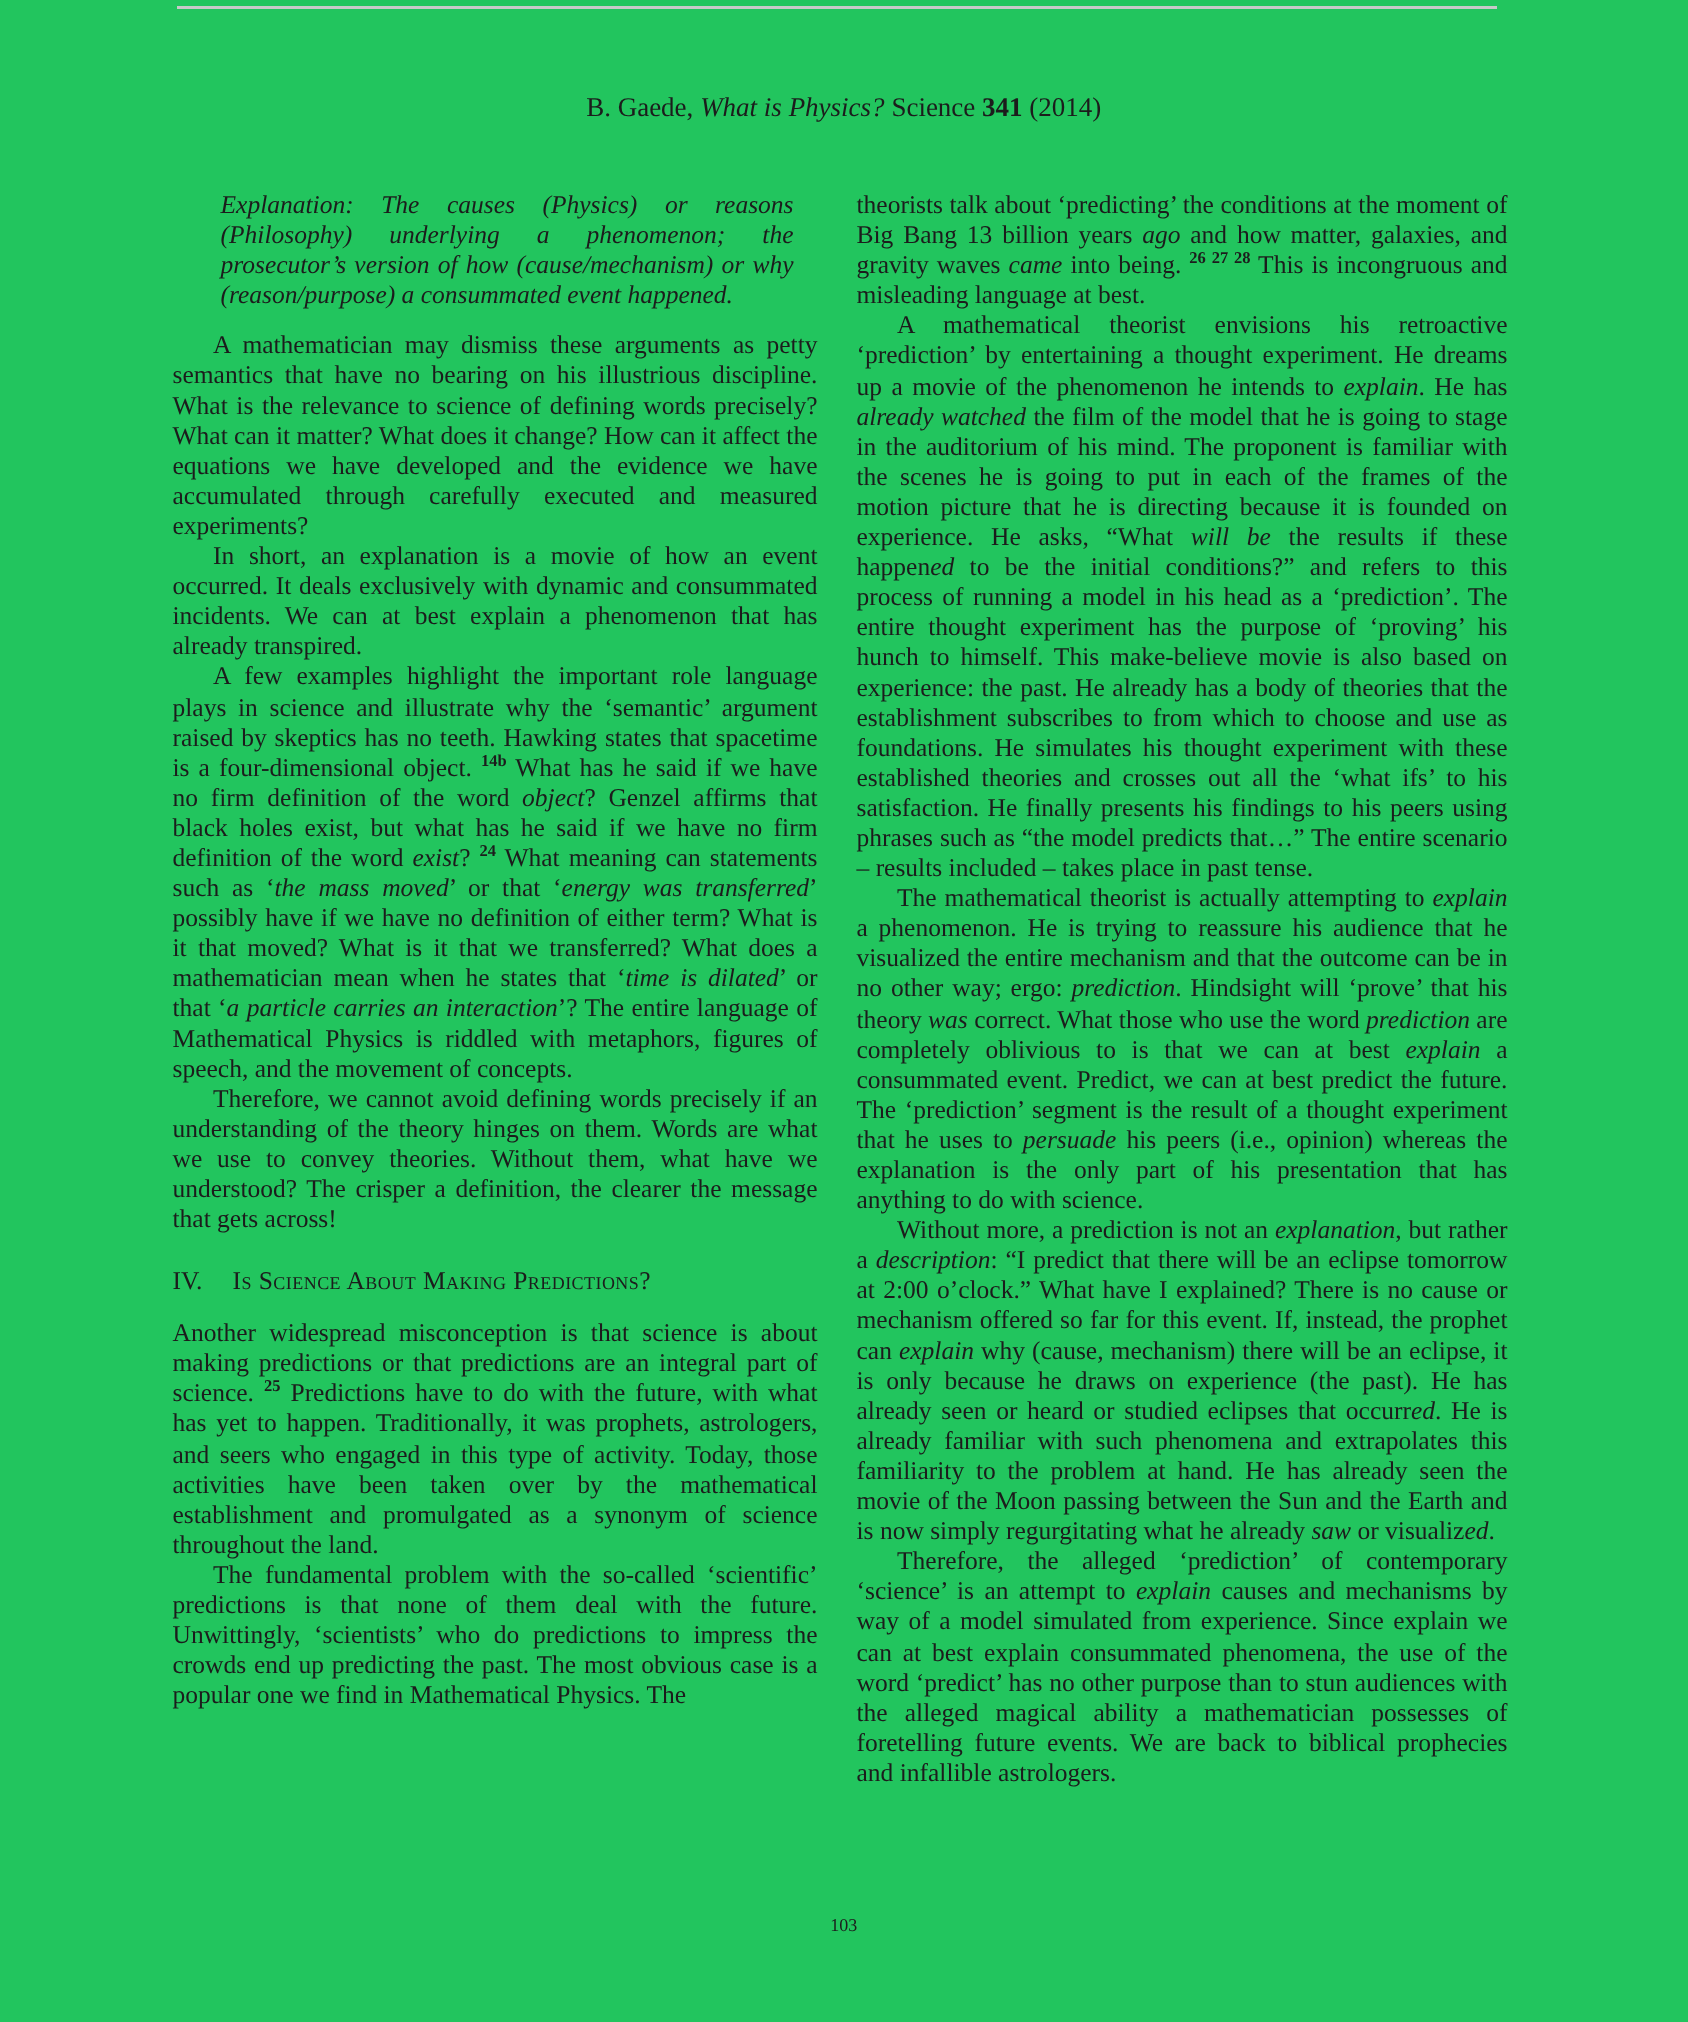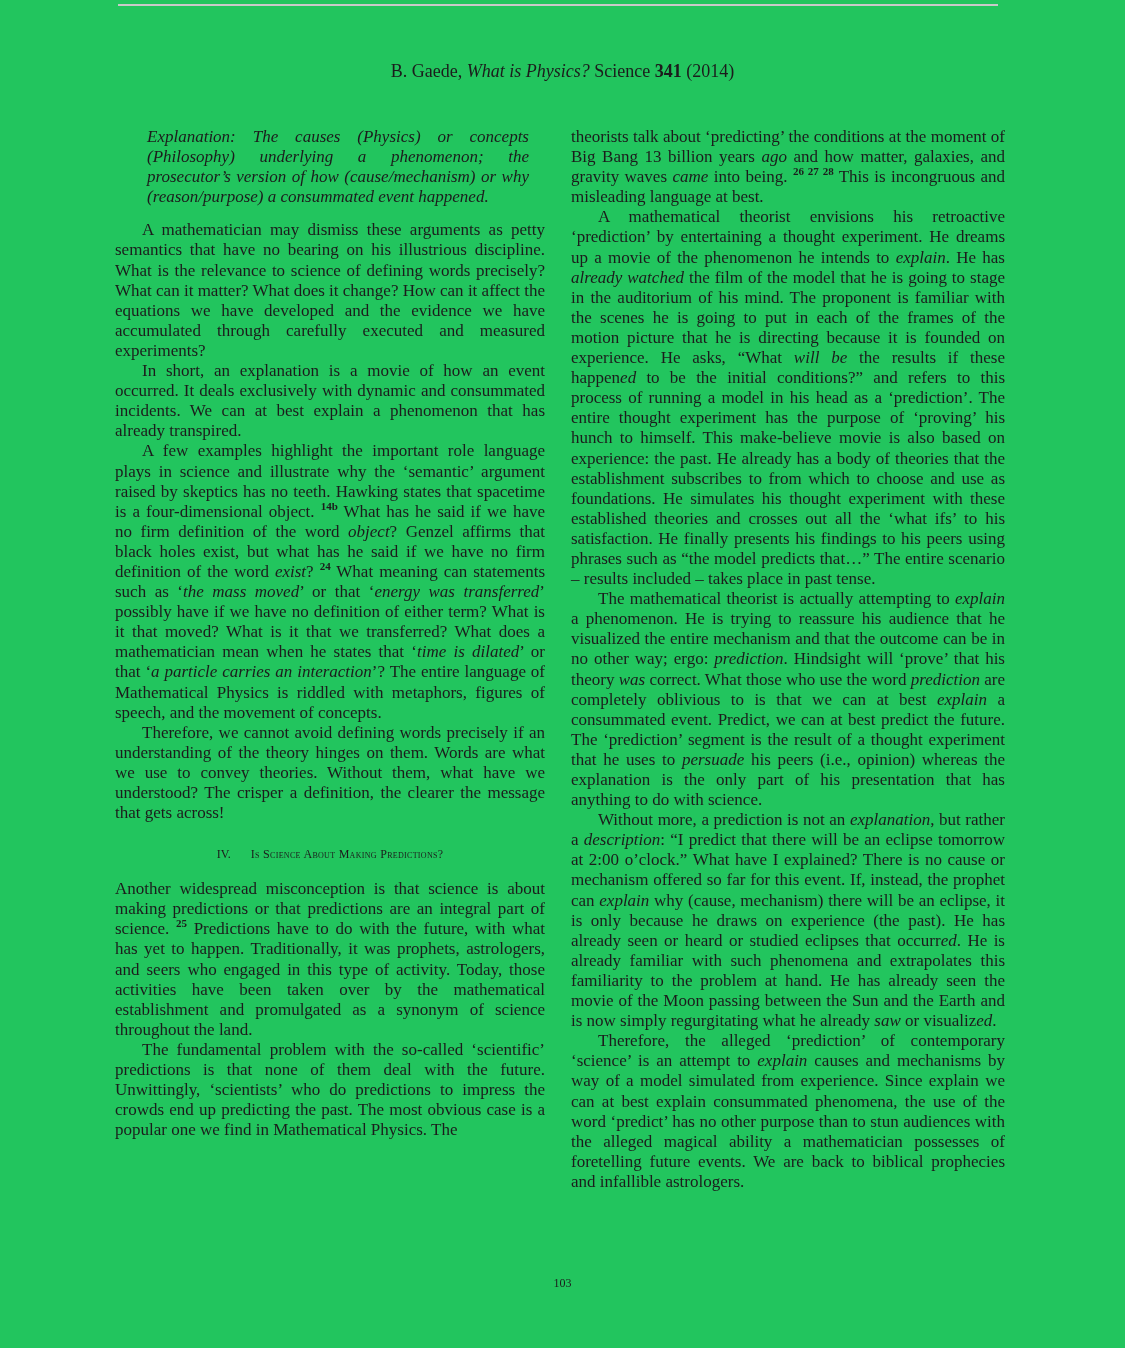--- a/index.html
+++ b/index.html
@@ -51,22 +51,22 @@
     margin: 0 16px 13px 32px !important;
   }
   .indent { text-indent: 27px; }
   sup {
     font-size: 11px;
     line-height: 0;
     vertical-align: super;
   }
   .section-heading {
     margin: 21px 0 15px 0;
-    text-align: center;
-    font-size: 12px;
+    text-align: left;
+    font-size: 17px;
     font-weight: normal;
     line-height: 20px;
   }
   .section-numeral { margin-right: 20px; }
   .section-title {
     font-variant: small-caps;
     letter-spacing: 0.3px;
   }
   .page-number {
     position: absolute;
@@ -82,21 +82,21 @@
 
 <div class="page">
 
   <div class="top-rule"></div>
 
   <div class="running-header">B. Gaede, <i>What is Physics?</i> Science <b>341</b> (2014)</div>
 
   <div class="columns">
 
     <div class="col col-left">
-      <p class="def-block">Explanation: The causes (Physics) or concepts (Philosophy) underlying a phenomenon; the prosecutor’s version of how (cause/mechanism) or why (reason/purpose) a consummated event happened.</p>
+      <p class="def-block">Explanation: The causes (Physics) or reasons (Philosophy) underlying a phenomenon; the prosecutor’s version of how (cause/mechanism) or why (reason/purpose) a consummated event happened.</p>
       <p class="indent">A mathematician may dismiss these arguments as petty semantics that have no bearing on his illustrious discipline. What is the relevance to science of defining words precisely? What can it matter? What does it change? How can it affect the equations we have developed and the evidence we have accumulated through carefully executed and measured experiments?</p>
       <p class="indent">In short, an explanation is a movie of how an event occurred. It deals exclusively with dynamic and consummated incidents. We can at best explain a phenomenon that has already transpired.</p>
       <p class="indent">A few examples highlight the important role language plays in science and illustrate why the ‘semantic’ argument raised by skeptics has no teeth. Hawking states that spacetime is a four-dimensional object. <sup><b>14b</b></sup> What has he said if we have no firm definition of the word <i>object</i>? Genzel affirms that black holes exist, but what has he said if we have no firm definition of the word <i>exist</i>? <sup><b>24</b></sup> What meaning can statements such as ‘<i>the mass moved</i>’ or that ‘<i>energy was transferred</i>’ possibly have if we have no definition of either term? What is it that moved? What is it that we transferred? What does a mathematician mean when he states that ‘<i>time is dilated</i>’ or that ‘<i>a particle carries an interaction</i>’? The entire language of Mathematical Physics is riddled with metaphors, figures of speech, and the movement of concepts.</p>
       <p class="indent">Therefore, we cannot avoid defining words precisely if an understanding of the theory hinges on them. Words are what we use to convey theories. Without them, what have we understood? The crisper a definition, the clearer the message that gets across!</p>
 
       <h2 class="section-heading">
         <span class="section-numeral">IV.</span><span class="section-title">Is Science About Making Predictions?</span>
       </h2>
 
       <p>Another widespread misconception is that science is about making predictions or that predictions are an integral part of science. <sup><b>25</b></sup> Predictions have to do with the future, with what has yet to happen. Traditionally, it was prophets, astrologers, and seers who engaged in this type of activity. Today, those activities have been taken over by the mathematical establishment and promulgated as a synonym of science throughout the land.</p>

